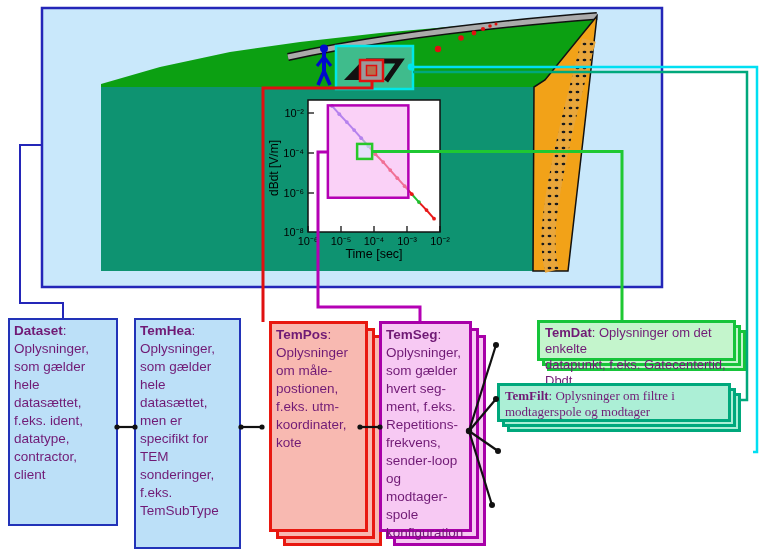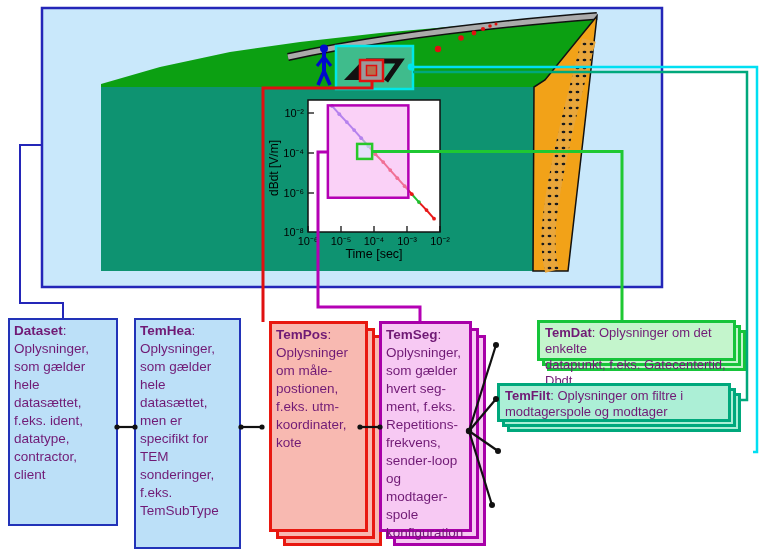--- a/index.html
+++ b/index.html
@@ -24,21 +24,21 @@
   .mag>.face,.mag>.layer{background:#F7C9F3;border:3px solid #A800A8;}
   .grn>.face,.grn>.layer{background:#C4F5CC;border:3px solid #16C43A;margin-left:40px;}
   .teal>.face,.teal>.layer{background:#ACEFD6;border:3px solid #00A87C;}
   .cyan>.face,.cyan>.layer{background:#00E4F8;border:2px solid #00CFEA;}
   .tq>.face,.tq>.layer{background:#2ED9CE;border:3px solid #00988C;}
   #box-dataset{left:8px;top:318px;width:110px;height:208px;}
   #box-temhea{left:134px;top:318px;width:107px;height:231px;}
   #box-tempos{left:253px;top:321px;width:99px;height:211px;margin-left:16px;}
   #box-temseg{left:379px;top:321px;width:93px;height:211px;border-radius:12px;}
   #box-temdat{left:497px;top:320px;width:239px;height:41px;}
-  #box-temfilt{left:497px;top:383px;width:234px;height:39px;}
+  #box-temfilt{left:497px;top:383px;width:234px;height:39px;font-family:Liberation Serif, serif;}
   #box-temwave{left:497px;top:440px;width:246px;height:41px;}
   #box-temseset{left:490px;top:492px;width:241px;height:45px;}
 </style>
 </head>
 <body>
 
 <div id="canvas">
 
   <svg id="scene" width="768" height="556" viewBox="0 0 768 556">
     <defs>

